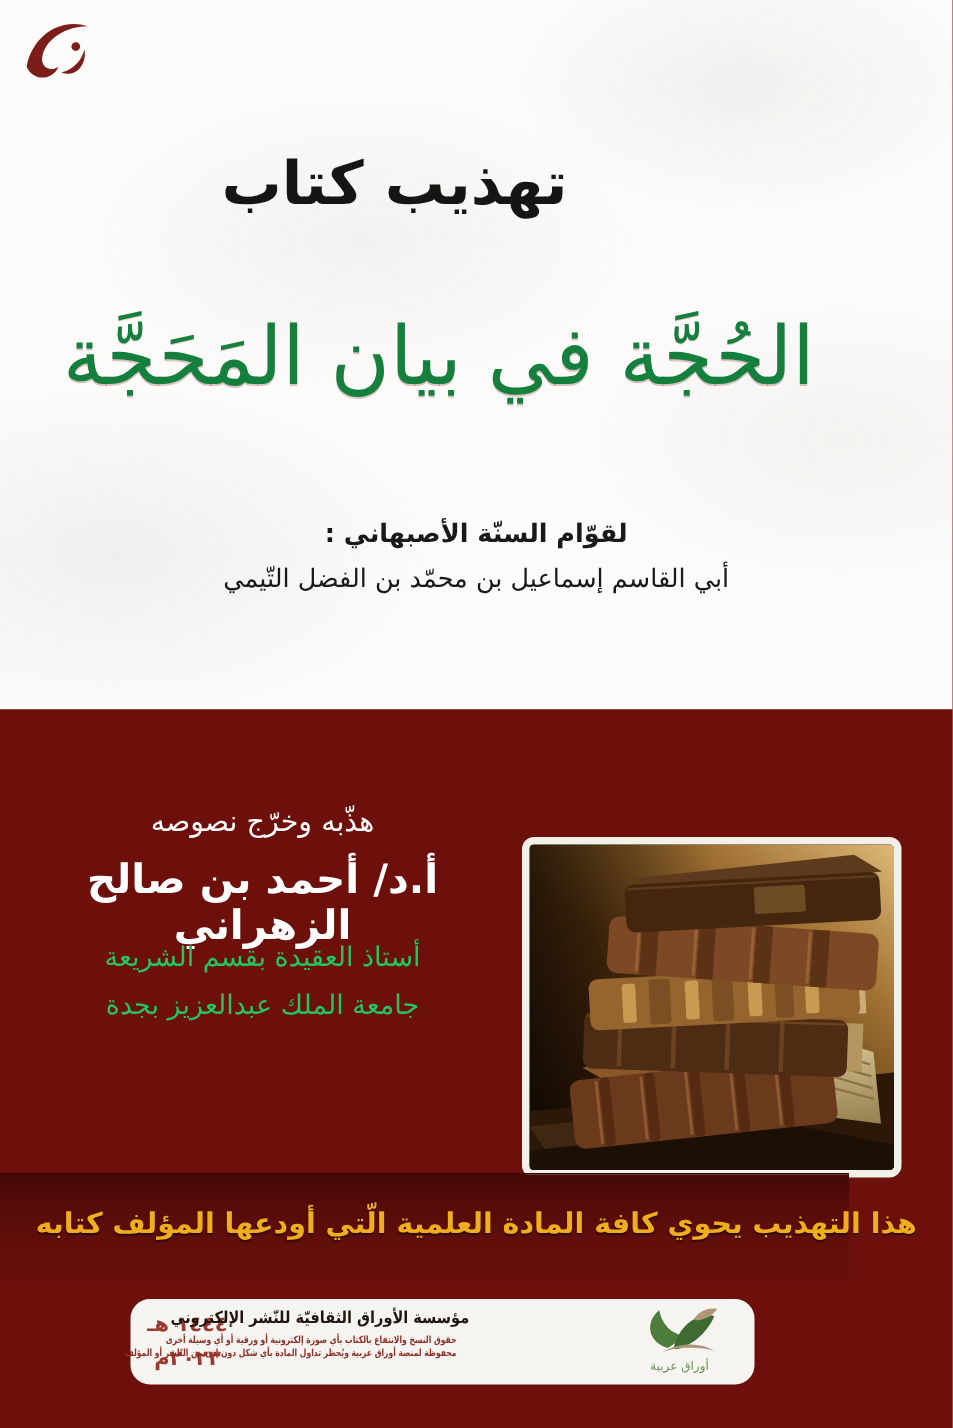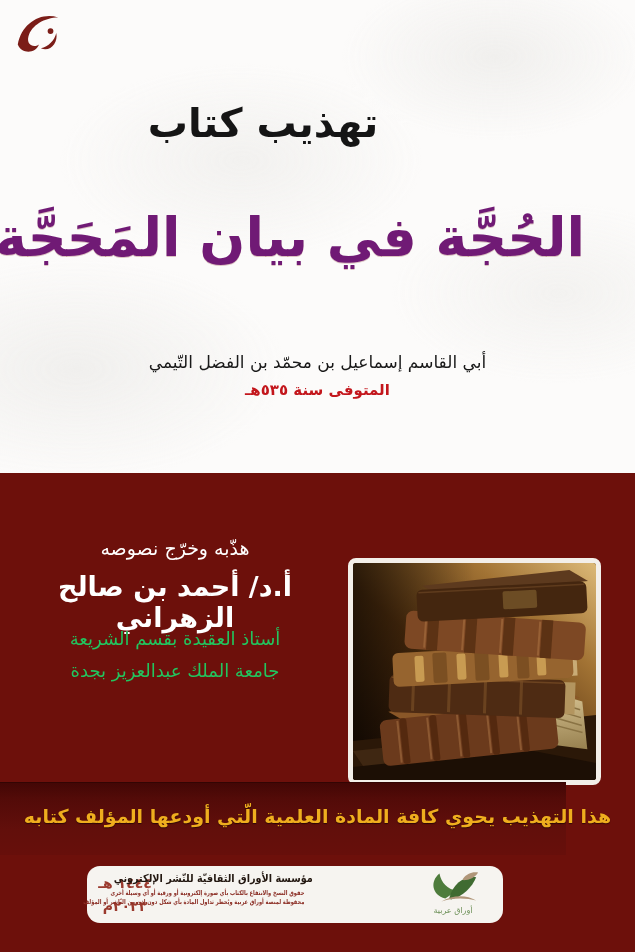--- a/index.html
+++ b/index.html
@@ -25,21 +25,21 @@
       radial-gradient(ellipse 240px 130px at 88% 62%, #f2f1ef 0%, rgba(242,241,239,0) 70%);
     opacity:.9;
   }
   .ornament{position:absolute;top:6px;left:12px;width:52px;height:52px;}
   .kicker{
     position:absolute;top:100px;left:263px;transform:translateX(-50%);
     font-size:40px;font-weight:bold;color:#151515;white-space:nowrap;
   }
   .main-title{
     position:absolute;top:206px;left:0;width:585px;text-align:center;
-    font-size:54px;font-weight:bold;color:#701a75;white-space:nowrap;
+    font-size:54px;font-weight:normal;color:#15803d;white-space:nowrap;
     text-shadow:0 1px 0 rgba(123,29,24,.25);
   }
   .author-block{position:absolute;top:344px;left:0;width:635px;text-align:center;}
   .author-intro{font-size:17px;font-weight:bold;color:#191919;line-height:24px;}
   .author-name{font-size:17px;font-weight:normal;color:#191919;line-height:24px;margin-top:6px;}
   .death-date{font-size:15px;font-weight:bold;color:#c3161c;line-height:20px;margin-top:6px;}
 
   
   .red-section{
     position:absolute;top:473px;left:0;width:635px;height:479px;
@@ -113,22 +113,22 @@
         <circle cx="40" cy="26" r="3" fill="#7b1d18"></circle>
         <path d="M30,44 C38,42 44,36 46,28 C48,38 40,48 30,44 Z" fill="#7b1d18"></path>
       </svg>
     </div>
 
     <div class="kicker ar">تهذيب كتاب</div>
 
     <div class="main-title ar">الحُجَّة في بيان المَحَجَّة</div>
 
     <div class="author-block">
+      <div class="author-intro ar">لقوّام السنّة الأصبهاني :</div>
       <div class="author-name ar">أبي القاسم إسماعيل بن محمّد بن الفضل التّيمي</div>
-      <div class="death-date ar">المتوفى سنة ٥٣٥هـ</div>
     </div>
   </div>
 
   <div class="red-section">
 
     <div class="editor-intro ar">هذّبه وخرّج نصوصه</div>
     <div class="editor-name ar">أ.د/ أحمد بن صالح الزهراني</div>
     <div class="editor-role1 ar">أستاذ العقيدة بقسم الشريعة</div>
     <div class="editor-role2 ar">جامعة الملك عبدالعزيز بجدة</div>
 

